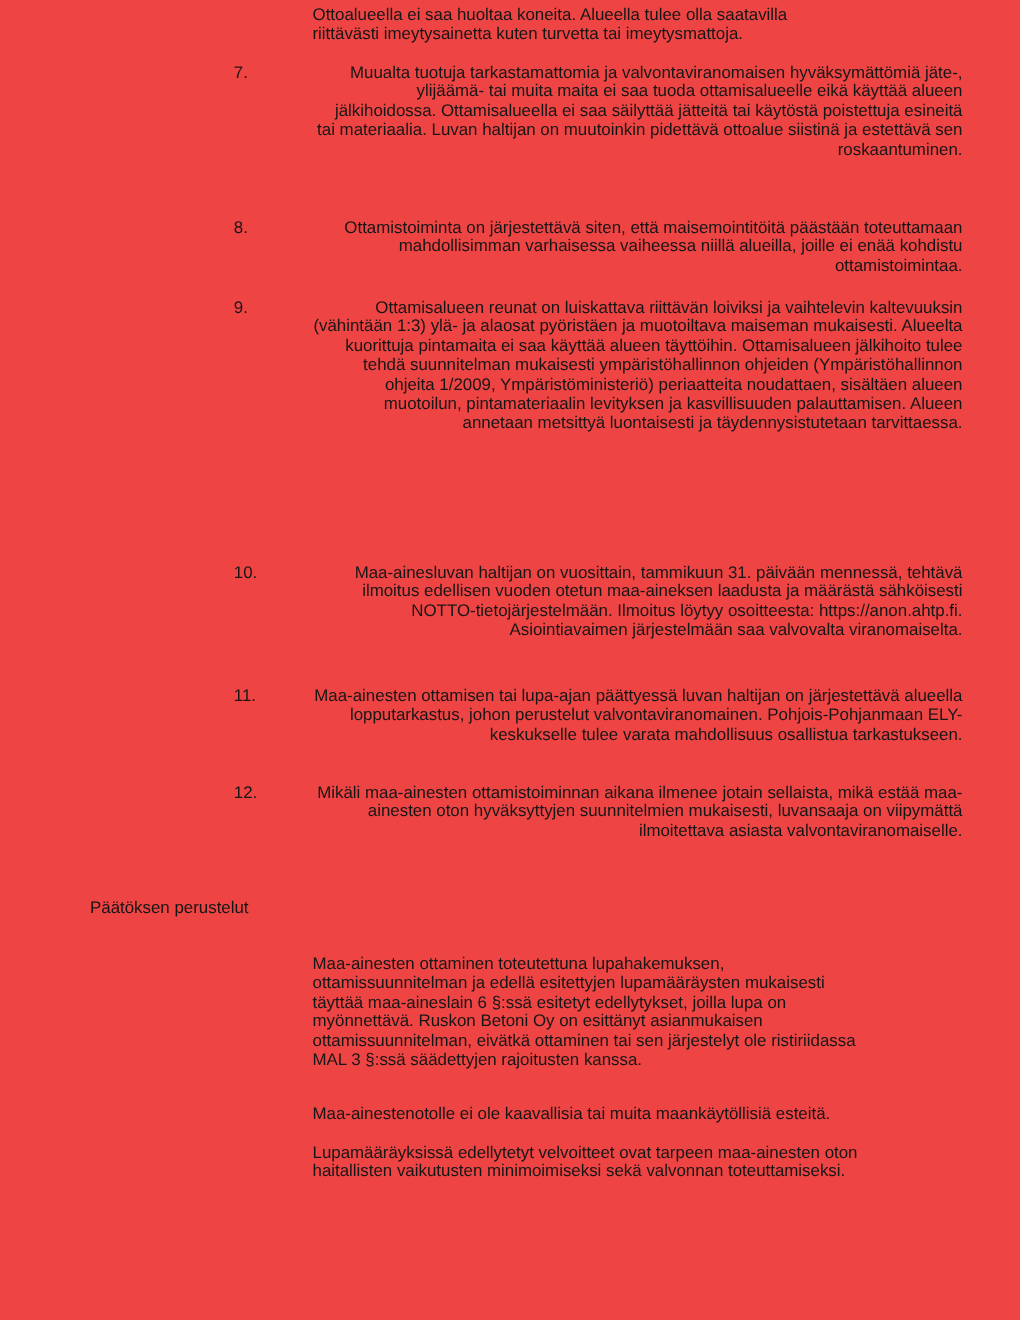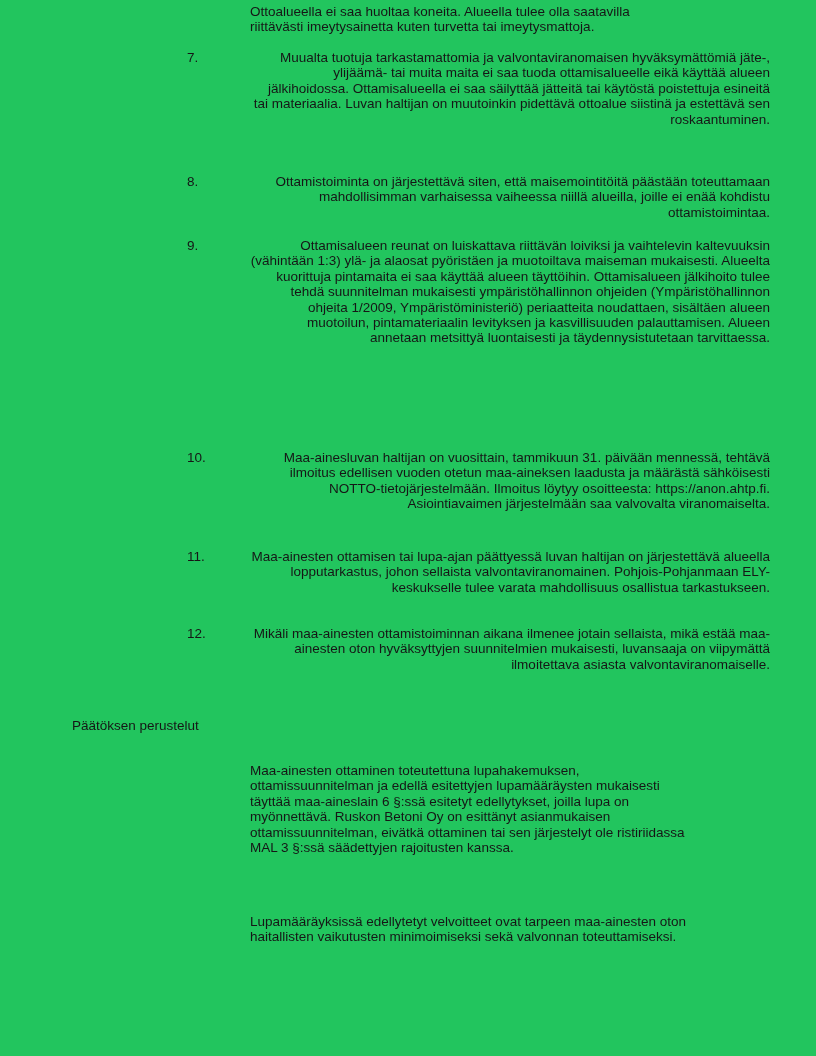--- a/index.html
+++ b/index.html
@@ -5,21 +5,21 @@
 <style>
   html, body {
     margin: 0;
     padding: 0;
     background: #ffffff;
   }
   .page {
     position: relative;
     width: 816px;
     height: 1056px;
-    background: #22c55e;
+    background: #ef4444;
     font-family: "Liberation Sans", sans-serif;
     font-size: 13.5px;
     line-height: 15.4px;
     color: #161616;
     overflow: hidden;
   }
   .block {
     position: absolute;
     white-space: pre-line;
   }
@@ -110,21 +110,21 @@
 mennessä, tehtävä ilmoitus edellisen vuoden otetun
 maa-aineksen laadusta ja määrästä sähköisesti
 NOTTO-tietojärjestelmään. Ilmoitus löytyy osoitteesta:
 https://anon.ahtp.fi. Asiointiavaimen järjestelmään saa valvovalta
 viranomaiselta.</div>
   </div>
 
   <div>
     <div class="cond-number t11">11.</div>
     <div class="cond-text t11">Maa-ainesten ottamisen tai lupa-ajan päättyessä luvan haltijan
-on järjestettävä alueella lopputarkastus, johon sellaista
+on järjestettävä alueella lopputarkastus, johon perustelut
 valvontaviranomainen. Pohjois-Pohjanmaan ELY-keskukselle
 tulee varata mahdollisuus osallistua tarkastukseen.</div>
   </div>
 
   <div>
     <div class="cond-number t12">12.</div>
     <div class="cond-text t12">Mikäli maa-ainesten ottamistoiminnan aikana ilmenee jotain
 sellaista, mikä estää maa-ainesten oton hyväksyttyjen
 suunnitelmien mukaisesti, luvansaaja on viipymättä ilmoitettava
 asiasta valvontaviranomaiselle.</div>
@@ -132,19 +132,20 @@
 
   <div class="heading">Päätöksen perustelut</div>
 
   <div class="just-par p1">Maa-ainesten ottaminen toteutettuna lupahakemuksen,
 ottamissuunnitelman ja edellä esitettyjen lupamääräysten mukaisesti
 täyttää maa-aineslain 6 §:ssä esitetyt edellytykset, joilla lupa on
 myönnettävä. Ruskon Betoni Oy on esittänyt asianmukaisen
 ottamissuunnitelman, eivätkä ottaminen tai sen järjestelyt ole ristiriidassa
 MAL 3 §:ssä säädettyjen rajoitusten kanssa.</div>
 
+  <div class="just-par p2">Maa-ainestenotolle ei ole kaavallisia tai muita maankäytöllisiä esteitä.</div>
 
   <div class="just-par p3">Lupamääräyksissä edellytetyt velvoitteet ovat tarpeen maa-ainesten oton
 haitallisten vaikutusten minimoimiseksi sekä valvonnan toteuttamiseksi.</div>
 
 
 
 </div>
 
 </body></html>

